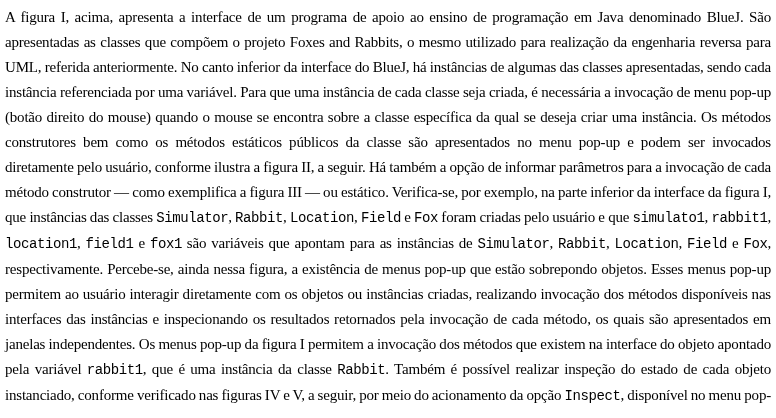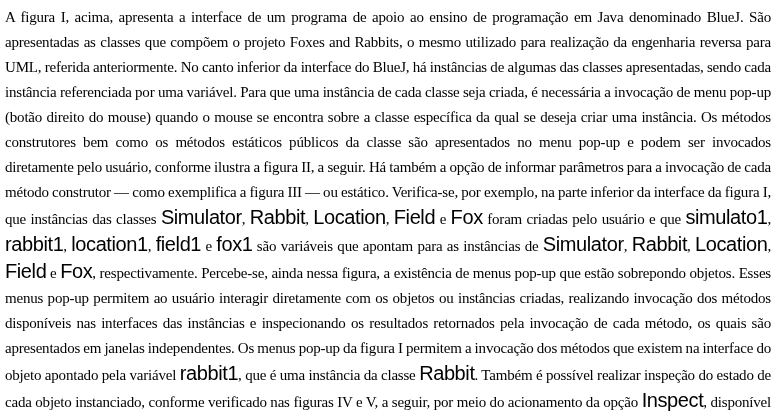--- a/index.html
+++ b/index.html
@@ -25,22 +25,22 @@
     font-size: 15px;
     line-height: 25px;
     letter-spacing: -0.2px;
     word-spacing: -0.5px;
     color: #000000;
     text-align: justify;
   }
   .run-normal { font-style: normal; }
   .run-italic { }
   .run-mono {
-    font-family: Liberation Sans, sans-serif;
-    font-size: 20px;
+    font-family: Liberation Mono, monospace;
+    font-size: 14px;
     letter-spacing: -0.4px;
   }
 </style>
 </head>
 <body>
 
 <div class="page">
   <p class="para"><span class="run-normal">A figura I, acima, apresenta a interface de um programa de apoio ao ensino de programação em Java denominado BlueJ. São apresentadas as classes que compõem o projeto Foxes and Rabbits, o mesmo utilizado para realização da engenharia reversa para UML, referida anteriormente. No canto inferior da interface do BlueJ, há instâncias de algumas das classes apresentadas, sendo cada instância referenciada por uma variável. Para que uma instância de cada classe seja criada, é necessária a invocação de </span><span class="run-italic">menu pop-up</span><span class="run-normal"> (botão direito do </span><span class="run-italic">mouse</span><span class="run-normal">) quando o </span><span class="run-italic">mouse</span><span class="run-normal"> se encontra sobre a classe específica da qual se deseja criar uma instância. Os métodos construtores bem como os métodos estáticos públicos da classe são apresentados no </span><span class="run-italic">menu pop-up</span><span class="run-normal"> e podem ser invocados diretamente pelo usuário, conforme ilustra a figura II, a seguir. Há também a opção de informar parâmetros para a invocação de cada método construtor — como exemplifica a figura III — ou estático. Verifica-se, por exemplo, na parte inferior da interface da figura I, que instâncias das classes </span><span class="run-mono">Simulator</span><span class="run-normal">, </span><span class="run-mono">Rabbit</span><span class="run-normal">, </span><span class="run-mono">Location</span><span class="run-normal">, </span><span class="run-mono">Field</span><span class="run-normal"> e </span><span class="run-mono">Fox</span><span class="run-normal"> foram criadas pelo usuário e que </span><span class="run-mono">simulato1</span><span class="run-normal">, </span><span class="run-mono">rabbit1</span><span class="run-normal">, </span><span class="run-mono">location1</span><span class="run-normal">, </span><span class="run-mono">field1</span><span class="run-normal"> e </span><span class="run-mono">fox1</span><span class="run-normal"> são variáveis que apontam para as instâncias de </span><span class="run-mono">Simulator</span><span class="run-normal">, </span><span class="run-mono">Rabbit</span><span class="run-normal">, </span><span class="run-mono">Location</span><span class="run-normal">, </span><span class="run-mono">Field</span><span class="run-normal"> e </span><span class="run-mono">Fox</span><span class="run-normal">, respectivamente. Percebe-se, ainda nessa figura, a existência de </span><span class="run-italic">menus pop-up</span><span class="run-normal"> que estão sobrepondo objetos. Esses </span><span class="run-italic">menus pop-up</span><span class="run-normal"> permitem ao usuário interagir diretamente com os objetos ou instâncias criadas, realizando invocação dos métodos disponíveis nas interfaces das instâncias e inspecionando os resultados retornados pela invocação de cada método, os quais são apresentados em janelas independentes. Os </span><span class="run-italic">menus pop-up</span><span class="run-normal"> da figura I permitem a invocação dos métodos que existem na interface do objeto apontado pela variável </span><span class="run-mono">rabbit1</span><span class="run-normal">, que é uma instância da classe </span><span class="run-mono">Rabbit</span><span class="run-normal">. Também é possível realizar inspeção do estado de cada objeto instanciado, conforme verificado nas figuras IV e V, a seguir, por meio do acionamento da opção </span><span class="run-mono">Inspect</span><span class="run-normal">, disponível no </span><span class="run-italic">menu pop-up</span><span class="run-normal">.</span></p>
 </div>
 

